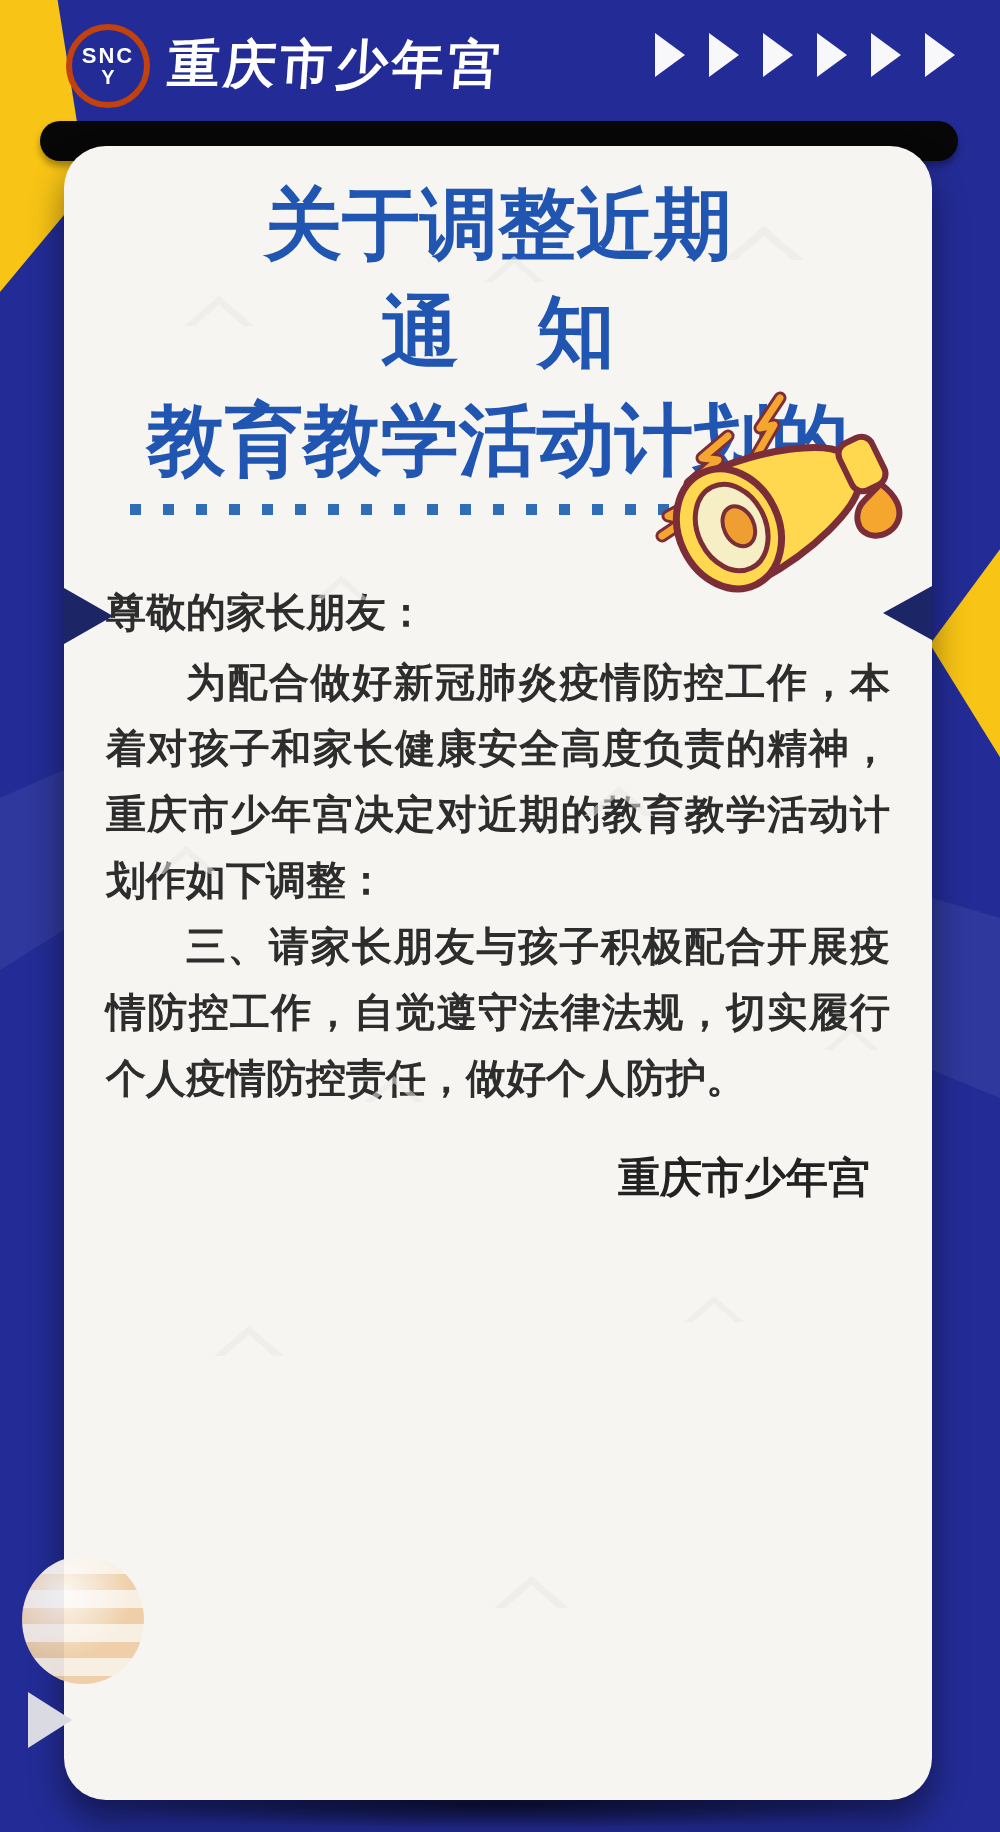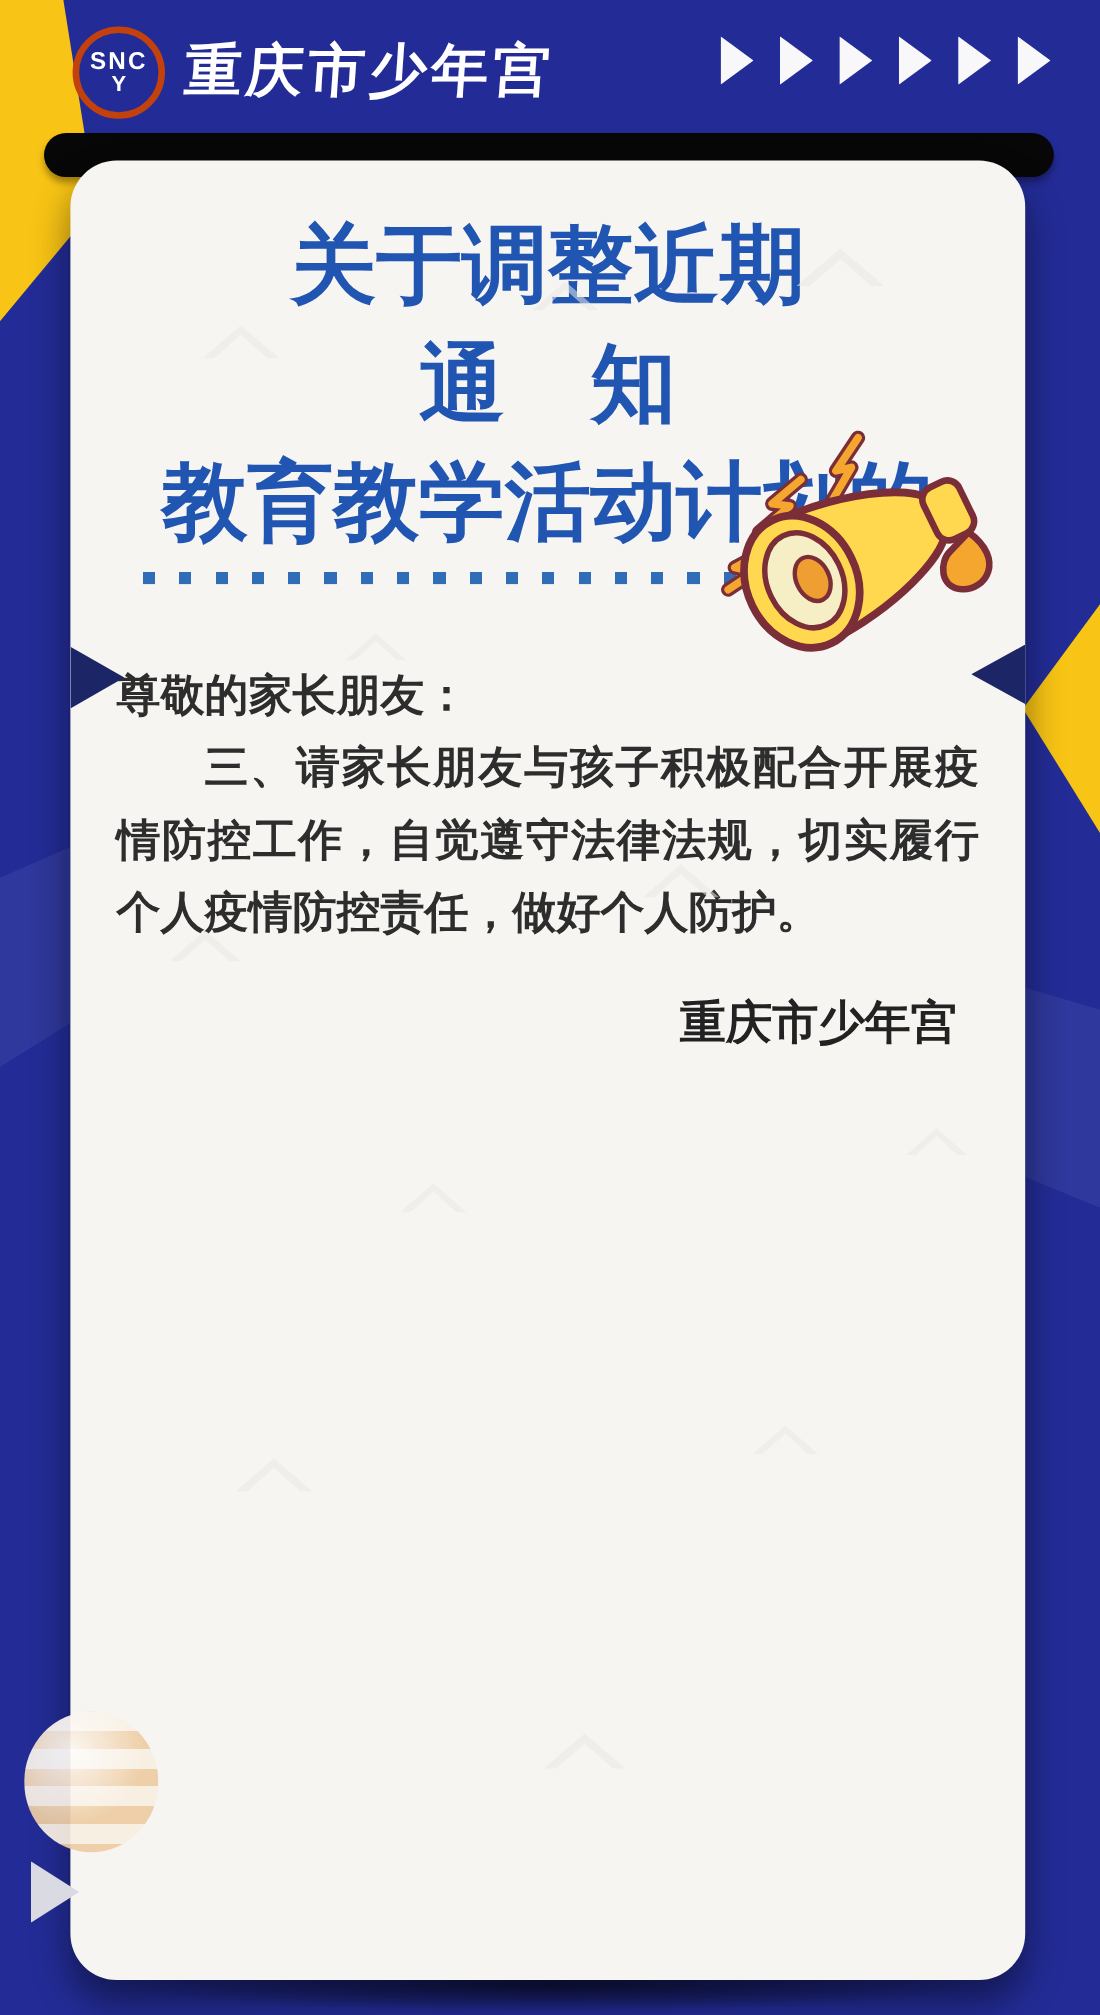--- a/index.html
+++ b/index.html
@@ -27,27 +27,27 @@
   
   .topbar{position:absolute;left:40px;top:121px;width:918px;height:40px;background:#070707;
           border-radius:20px;box-shadow:0 5px 7px rgba(0,0,0,.35);z-index:2;}
   .bottom-shadow{position:absolute;left:90px;top:1778px;width:820px;height:52px;z-index:2;
           background:radial-gradient(ellipse at center,rgba(0,0,0,.55) 0%,rgba(0,0,0,0) 68%);}
   .card{position:absolute;left:64px;top:146px;width:868px;height:1654px;background:#f6f5f2;
         border-radius:42px;box-shadow:0 20px 34px rgba(0,0,0,.45);box-sizing:border-box;
         padding:0 42px;z-index:3;}
   .mtn{position:absolute;background:#e9e8e4;opacity:.55;
        clip-path:polygon(0 100%,50% 0,100% 100%,85% 100%,50% 28%,15% 100%);}
-  .title{padding-top:40px;text-align:center;color:#2155b2;font-weight:900;
+  .title{padding-top:24px;text-align:center;color:#2155b2;font-weight:900;
          font-size:78px;line-height:108px;}
   .dots{margin:10px 0 0 24px;width:662px;height:11px;
         background:repeating-linear-gradient(90deg,#2f6db6 0 11px,rgba(0,0,0,0) 11px 33px);}
   .bodytext{margin-top:68px;color:#2d2d2d;font-size:40px;line-height:66px;font-weight:600;}
   .bodytext p{margin:0;text-indent:2em;text-align:justify;}
-  .bodytext .salutation{text-indent:0;}
+  .bodytext .salutation{text-indent:0;font-family:Liberation Mono, monospace;}
   .sign-block{margin-top:36px;text-align:right;padding-right:20px;color:#222;
               font-size:42px;line-height:62px;font-weight:700;}
   
   .notch-l{position:absolute;left:64px;top:588px;width:49px;height:56px;background:#1c2565;
            clip-path:polygon(0 0,100% 50%,0 100%);z-index:4;}
   .notch-r{position:absolute;right:68px;top:586px;width:49px;height:54px;background:#1c2565;
            clip-path:polygon(100% 0,0 50%,100% 100%);z-index:4;}
   .megaphone{position:absolute;left:630px;top:388px;width:310px;height:215px;z-index:5;}
   .ball{position:absolute;left:22px;top:1556px;width:122px;height:128px;border-radius:50%;z-index:5;
         background:radial-gradient(circle at 35% 28%,rgba(255,255,255,.85),rgba(255,255,255,0) 55%),
@@ -101,20 +101,21 @@
     <div class="title">
       <div>关于调整近期</div>
       <div>通　知</div>
       <div>教育教学活动计划的</div>
     </div>
 
     <div class="dots"></div>
 
     <div class="bodytext">
       <p class="salutation">尊敬的家长朋友：</p>
+      <p>为配合做好新冠肺炎疫情防控工作，本着对孩子和家长健康安全高度负责的精神，重庆市少年宫决定对近期的教育教学活动计划作如下调整：</p>
       <p>三、请家长朋友与孩子积极配合开展疫情防控工作，自觉遵守法律法规，切实履行个人疫情防控责任，做好个人防护。</p>
     </div>
 
     <div class="sign-block">
       <div>重庆市少年宫</div>
     </div>
   </div>
 
   <div class="notch-l"></div>
   <div class="notch-r"></div>

